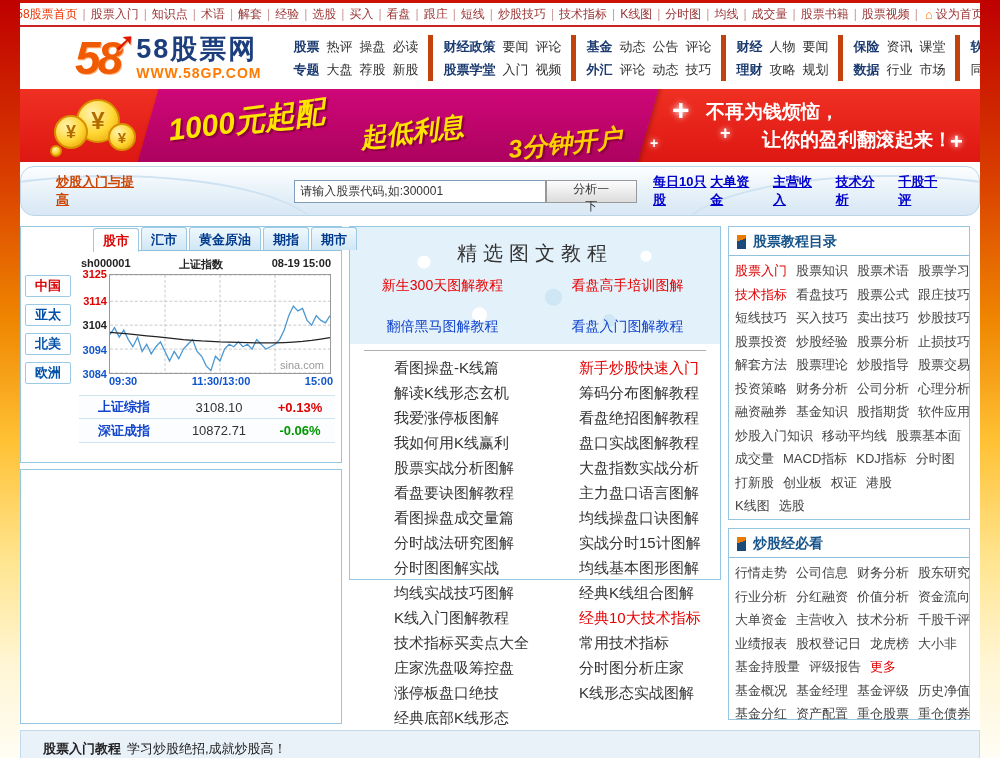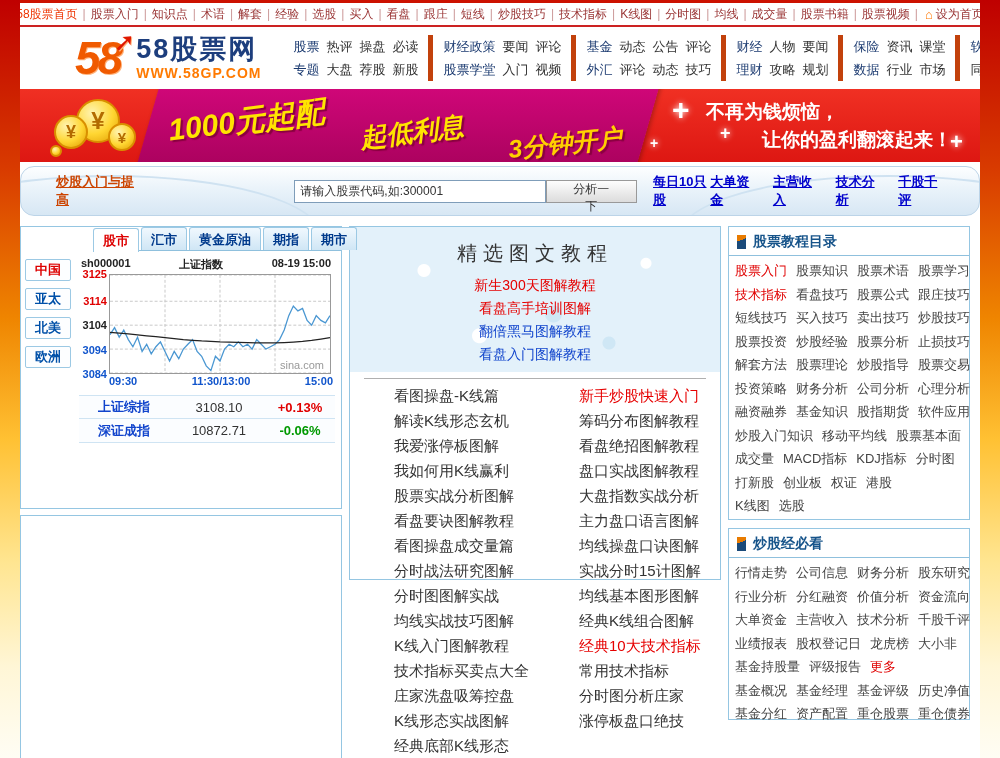--- a/index.html
+++ b/index.html
@@ -28,21 +28,21 @@
   .logo58 .arrow { position:absolute; right:-12px; top:-6px; color:#e01800; font-size:26px; font-style:normal; }
   .logotext { margin-left:16px; }
   .logoname { font-size:27px; font-weight:bold; color:#1d3e7d; letter-spacing:2px; line-height:1.1; }
   .logourl { font-size:14px; font-weight:bold; color:#ff7a00; letter-spacing:1px; }
   .hnav { display:flex; margin-left:22px; align-items:center; }
   .ngroup { padding:0 10px; border-left:5px solid #c2410c; }
   .ngroup:first-child { border-left:none; }
   .nrow { line-height:23px; font-size:13px; white-space:nowrap; }
   .nrow a { color:#333; text-decoration:none; margin-right:7px; }
   .nrow a:last-child { margin-right:0; }
-  .nrow a.strong { color:#1b3a70; font-weight:normal;margin-top:16px; }
+  .nrow a.strong { color:#1b3a70; font-weight:bold;margin-top:16px; }
 
   
   .banner { height:73px; background:linear-gradient(180deg,#f03023,#dd1712); position:relative; overflow:hidden; cursor:pointer; }
   .coin { position:absolute; border-radius:50%; background:radial-gradient(circle at 35% 30%,#fff3b0,#ffd632 55%,#e09b00);
     border:2px solid #d98f00; color:#b36b00; font-weight:bold; display:flex; align-items:center; justify-content:center; }
   .para { position:absolute; left:128px; top:-6px; width:500px; height:86px;
     background:linear-gradient(180deg,#d2077a,#a9025d); transform:skewX(-16deg);
     box-shadow:2px 0 4px rgba(0,0,0,.25); }
   .slog { position:absolute; font-weight:bold; color:#ffe400; white-space:nowrap;
     text-shadow:2px 2px 1px #8a0040; font-style:italic; z-index:3; }
@@ -63,27 +63,27 @@
   .searchbar .daily { margin-left:16px; color:#0000cc; text-decoration:underline; font-weight:bold; z-index:1; }
   .srights { margin-left:auto; margin-right:38px; display:flex; gap:20px; z-index:1; }
   .srights a { color:#0000cc; text-decoration:underline; font-weight:bold; }
 
   
   .main { display:flex; margin-top:10px; align-items:flex-start; gap:7px; }
   .lcol { width:322px; }
   .panel { border:1px solid #95c6e2; background:#fff; }
 
   
-  .mpanel { height:283px; position:relative; }
+  .mpanel { height:237px; position:relative; }
   .mtabs { display:flex; margin-left:72px; border-bottom:1px solid #8fc0dd; height:24px; }
   .mtab { padding:0 9px; font-size:13px; font-weight:bold; color:#003a8c; line-height:23px;
     background:linear-gradient(180deg,#f0f8fe,#cfe6f5); border:1px solid #9cc9e4; border-bottom:none;
     border-radius:3px 3px 0 0; margin-right:2px; cursor:pointer; white-space:nowrap; }
   .mtab.active { background:#fff; color:#dd0000; position:relative; top:1px; height:24px; }
-  .sidecol { position:absolute; left:4px; top:32px; width:46px; display:flex; flex-direction:column; gap:7px; }
+  .sidecol { position:absolute; left:4px; top:48px; width:46px; display:flex; flex-direction:column; gap:7px; }
   .stab { height:22px; line-height:20px; text-align:center; font-size:13px; font-weight:bold; color:#0050a8;
     border:1px solid #9cc9e4; border-radius:2px; background:#fdfeff; cursor:pointer; }
   .stab.active { color:#dd0000; }
   .chartblock { margin-left:58px; margin-top:6px; width:254px; }
   .chead { display:flex; justify-content:space-between; font-size:11px; color:#222; padding:0 2px 2px 2px; font-weight:bold; }
   .plotwrap { position:relative; margin-left:30px; }
   .plot { width:222px; height:100px; border:1px solid #999; position:relative; background:#fff; }
   .plot svg { position:absolute; left:0; top:0; width:100%; height:100%; }
   .ylab { position:absolute; right:226px; width:30px; text-align:right; font-size:11px; font-weight:bold; }
   .wm { position:absolute; right:6px; bottom:2px; font-size:11px; color:#999; }
@@ -100,21 +100,21 @@
   
   .cpanel { width:372px; height:354px; }
   .ctop { background:#e3f1fa;
     background-image:radial-gradient(circle at 20% 30%,#ffffff 0 6px,transparent 7px),
       radial-gradient(circle at 55% 60%,#cfe7f5 0 8px,transparent 9px),
       radial-gradient(circle at 80% 25%,#ffffff 0 5px,transparent 6px),
       radial-gradient(circle at 35% 75%,#ffffff 0 7px,transparent 8px),
       radial-gradient(circle at 70% 80%,#cfe7f5 0 6px,transparent 7px);
     padding:13px 0 8px; }
   .ctitle { text-align:center; font-size:20px; color:#333; letter-spacing:6px; }
-  .cfeat { display:grid; grid-template-columns:1fr; margin-top:10px; row-gap:5px; }
+  .cfeat { display:grid; grid-template-columns:1fr 1fr; margin-top:10px; row-gap:23px; }
   .cfeat a { text-align:center; font-size:14px; text-decoration:none; }
   .cfeat a.red { color:#e60000; } .cfeat a.blue { color:#1144cc; }
   .cdiv { border-top:1px solid #b0b0b0; margin:6px 14px 4px; }
   .clist { display:grid; grid-template-columns:1fr 1fr; }
   .clist a { font-size:15px; color:#333; text-decoration:none; line-height:25px; padding-left:44px; white-space:nowrap; }
   .clist a.red { color:#e60000; }
 
   
   .rcol { width:242px; }
   .rpanel1 { height:294px; }
@@ -360,22 +360,22 @@
           <a>分时图图解实战</a>
           <a>均线基本图形图解</a>
           <a>均线实战技巧图解</a>
           <a>经典K线组合图解</a>
           <a>K线入门图解教程</a>
           <a class="red">经典10大技术指标</a>
           <a>技术指标买卖点大全</a>
           <a>常用技术指标</a>
           <a>庄家洗盘吸筹控盘</a>
           <a>分时图分析庄家</a>
+          <a>涨停板盘口绝技</a>
           <a>K线形态实战图解</a>
-          <a>涨停板盘口绝技</a>
           <a>经典底部K线形态</a>
         </div>
     </div>
 
     <div class="rcol">
       <div class="panel rpanel1">
         <div class="rhead">
           <span class="ricon"></span>
           <span class="rtitle">股票教程目录</span>
         </div>

